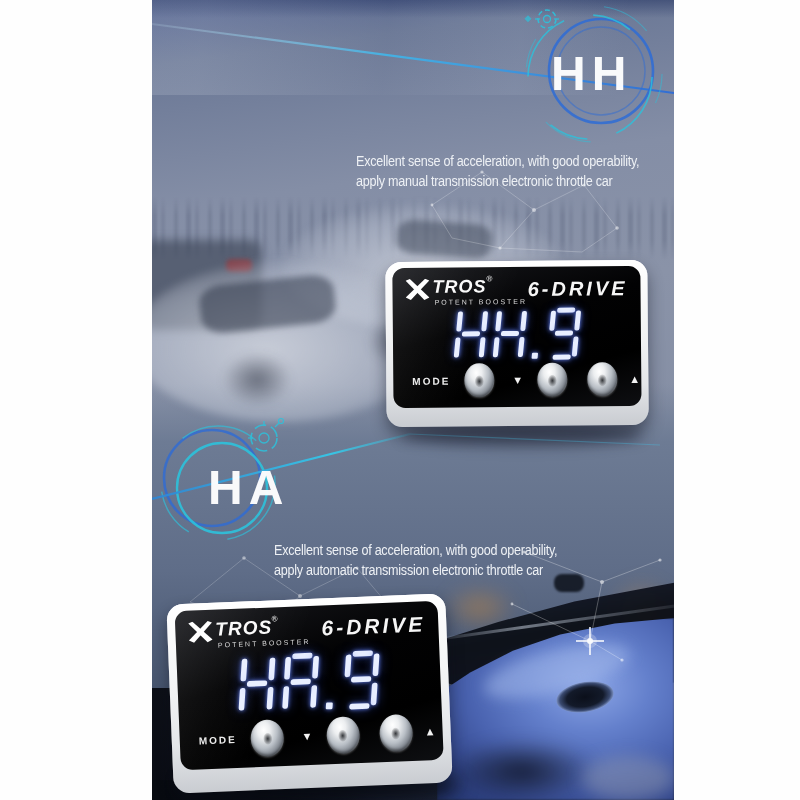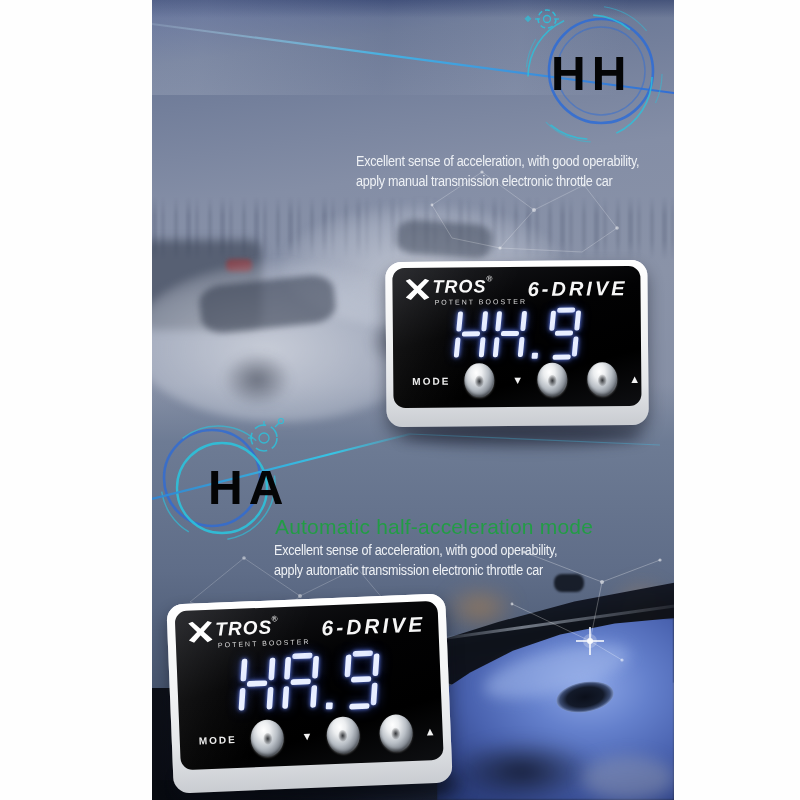--- a/index.html
+++ b/index.html
@@ -46,21 +46,21 @@
   .lambo-sill{left:295px;top:740px;width:150px;height:62px;border-radius:50%;filter:blur(8px);background:radial-gradient(ellipse,rgba(6,8,14,.75),rgba(6,8,14,0) 72%);}
   .floor-dark{left:0;top:688px;width:340px;height:112px;background:linear-gradient(99deg,rgba(8,10,16,.92) 8%,rgba(8,10,16,.55) 40%,rgba(8,10,16,0) 68%);}
   .bottom-strip{left:0;top:780px;width:300px;height:20px;background:linear-gradient(90deg,#070a10,rgba(7,10,16,0));}
   .bottom-light{left:430px;top:756px;width:92px;height:44px;border-radius:50%;filter:blur(8px);background:rgba(148,156,174,.45);}
   .shadow-1{left:250px;top:424px;width:240px;height:22px;border-radius:50%;filter:blur(7px);background:rgba(15,20,36,.5);}
   .shadow-2{left:30px;top:772px;width:280px;height:26px;border-radius:50%;filter:blur(9px);background:rgba(4,6,10,.8);}
 
   .decor{position:absolute;left:0;top:0;}
 
   
-  .badge{position:absolute;font-weight:bold;font-size:48px;letter-spacing:6px;color:#000000;opacity:.96;}
+  .badge{position:absolute;font-weight:bold;font-size:48px;letter-spacing:6px;color:#ffffff;opacity:.96;}
   .badge-hh{left:399px;top:46px;}
   .badge-ha{left:32px;top:460px;margin-left:24px;}
   .mode-title{position:absolute;font-size:21px;color:#1aa23c;opacity:.88;letter-spacing:.2px;white-space:nowrap;}
   .title-1{left:205px;top:126px;}
   .title-2{left:123px;top:515px;}
   .mode-desc{position:absolute;font-size:14px;line-height:20px;color:#eef1f5;letter-spacing:-.3px;
              transform:scaleX(.9);transform-origin:left top;white-space:nowrap;}
   .desc-1{left:204px;top:151px;}
   .desc-2{left:122px;top:540px;}
 
@@ -239,21 +239,20 @@
       </g>
     </svg>
 
     <div class="badge badge-hh">HH</div>
     <div class="mode-desc desc-1">
       <div>Excellent sense of acceleration, with good operability,</div>
       <div>apply manual transmission electronic throttle car</div>
     </div>
 
     <div class="badge badge-ha">HA</div>
-    <div class="mode-title title-2">Automatic half-acceleration mode</div>
     <div class="mode-desc desc-2">
       <div>Excellent sense of acceleration, with good operability,</div>
       <div>apply automatic transmission electronic throttle car</div>
     </div>
 
     <div class="device device-1">
       <div class="device-face">
         <div class="logo-row">
           <div class="brand-block">
             <svg class="star-icon" width="24" height="22" viewBox="0 0 28 26">

